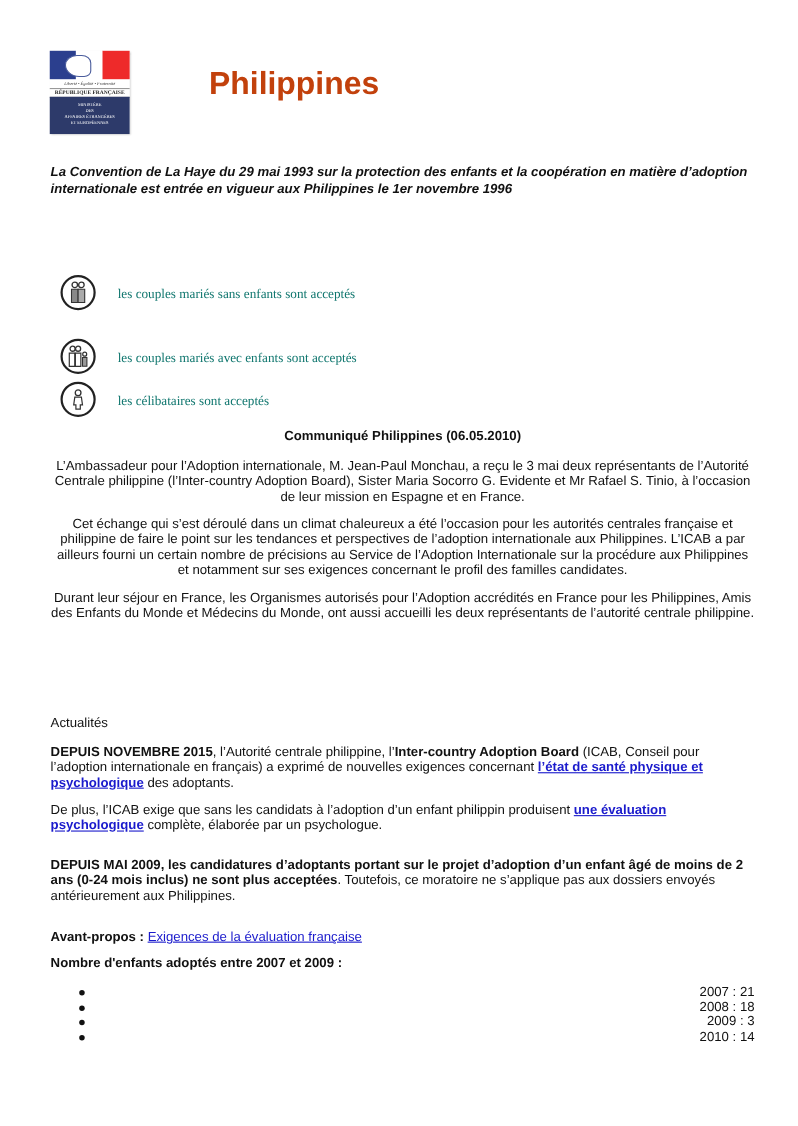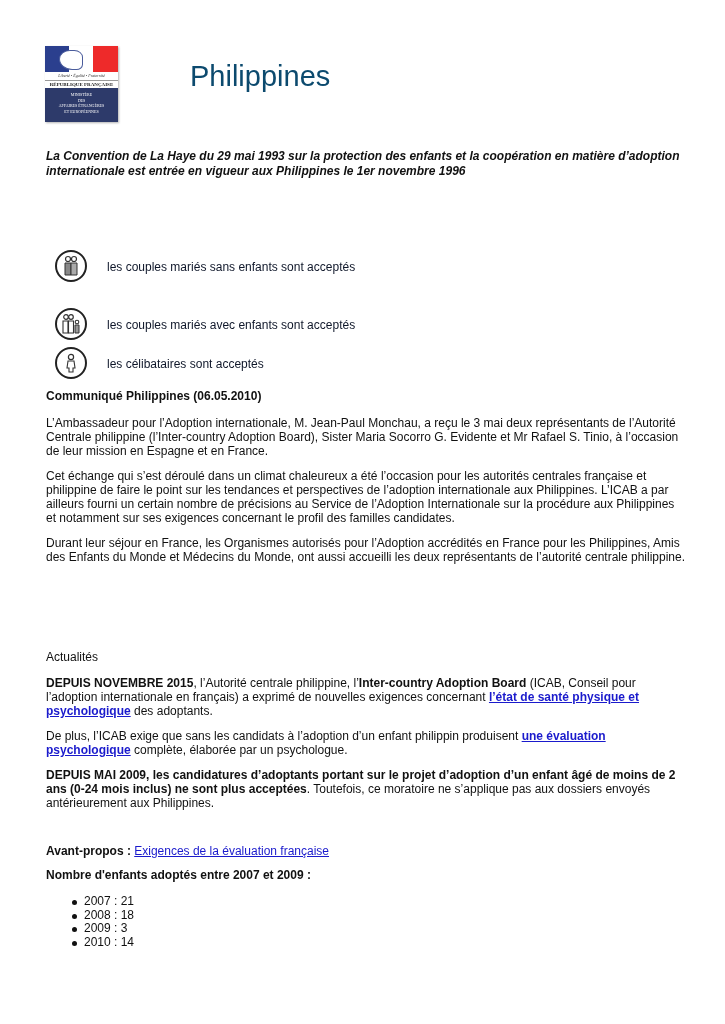--- a/index.html
+++ b/index.html
@@ -29,40 +29,40 @@
     font-family: "Liberation Serif", serif; font-size: 5px; line-height: 7px; font-weight: bold;
     color: #222; border-top: 1px solid #999; border-bottom: 1px solid #999;
   }
   .logo .min {
     position: absolute; left: 0; top: 42px; width: 73px; height: 34px; background: #2d3a6a;
     color: #ffffff; text-align: center; font-family: "Liberation Serif", serif;
     font-size: 4px; line-height: 5.5px; padding-top: 4px; box-sizing: border-box;
   }
   .title {
     position: absolute; left: 190px; top: 58px; font-size: 29px; line-height: 36px;
-    font-weight: normal; color: #0c4a6e; margin: 0;
+    font-weight: bold; color: #c2410c; margin: 0;
   }
   .convention {
     position: absolute; left: 46px; top: 149px; width: 640px;
     font-weight: bold; font-style: italic; font-size: 12px; line-height: 15px; margin: 0;
   }
   .criteria { position: absolute; left: 55px; top: 250px; width: 400px; }
   .crit { position: absolute; left: 0; height: 36px; width: 400px; }
   .crit .ic {
     position: absolute; left: 0; top: 0; width: 32px; height: 32px; border: 2px solid #222;
     border-radius: 50%; box-sizing: border-box; display: flex; align-items: center; justify-content: center;
   }
-  .crit .lbl { position: absolute; left: 52px; top: 10px; font-size: 12px; color: #0f172a; }
+  .crit .lbl { position: absolute; left: 52px; top: 10px; font-size: 12px; color: #0f766e; font-family: Liberation Serif, serif; }
   .section { position: absolute; left: 46px; width: 640px; font-size: 12px; line-height: 14px; }
   .section p { margin: 0; }
   .b { font-weight: bold; }
   a.link { color: #1a1acc; text-decoration: underline; }
   a.link.strong { font-weight: bold; }
   ul.stats { margin: 0; padding: 0 0 0 38px; list-style: none; }
-  ul.stats li { position: relative; line-height: 13.5px; }
+  ul.stats li { position: relative; line-height: 13.5px; text-align: right; }
   ul.stats li:before {
     content: ""; position: absolute; left: -12px; top: 5px; width: 5px; height: 5px; border-radius: 50%; background: #111;
   }
 </style>
 </head>
 <body>
 
 <div class="logo">
   <div class="flag">
     <div class="b"></div>
@@ -111,32 +111,32 @@
     <span class="ic">
       <svg width="22" height="22" viewBox="0 0 22 22">
         <circle cx="11" cy="5" r="2.6" fill="none" stroke="#333" stroke-width="1.2"></circle>
         <path d="M8 9 h6 l1 7 h-2 v4 h-4 v-4 h-2 z" fill="none" stroke="#333" stroke-width="1.1"></path>
       </svg>
     </span>
     <span class="lbl">les célibataires sont acceptés</span>
   </div>
 </div>
 
-<div class="section" style="top:389px;">
+<div class="section" style="top:389px;text-align:center;">
   <p class="b">Communiqué Philippines (06.05.2010)</p>
   <p style="margin-top:13px;">L’Ambassadeur pour l’Adoption internationale, M. Jean-Paul Monchau, a reçu le 3 mai deux représentants de l’Autorité Centrale philippine (l’Inter-country Adoption Board), Sister Maria Socorro G. Evidente et Mr Rafael S. Tinio, à l’occasion de leur mission en Espagne et en France.</p>
   <p style="margin-top:11px;">Cet échange qui s’est déroulé dans un climat chaleureux a été l’occasion pour les autorités centrales française et philippine de faire le point sur les tendances et perspectives de l’adoption internationale aux Philippines. L’ICAB a par ailleurs fourni un certain nombre de précisions au Service de l’Adoption Internationale sur la procédure aux Philippines et notamment sur ses exigences concernant le profil des familles candidates.</p>
   <p style="margin-top:11px;">Durant leur séjour en France, les Organismes autorisés pour l’Adoption accrédités en France pour les Philippines, Amis des Enfants du Monde et Médecins du Monde, ont aussi accueilli les deux représentants de l’autorité centrale philippine.</p>
 </div>
 
 <div class="section" style="top:650px;">
   <p>Actualités</p>
   <p style="margin-top:12px;"><span class="b">DEPUIS NOVEMBRE 2015</span><span>, l’Autorité centrale philippine, l’</span><span class="b">Inter-country Adoption Board</span><span> (ICAB, Conseil pour l’adoption internationale en français) a exprimé de nouvelles exigences concernant </span><a href="#" class="link strong">l’état de santé physique et psychologique</a><span> des adoptants.</span></p>
   <p style="margin-top:11px;"><span>De plus, l’ICAB exige que sans les candidats à l’adoption d’un enfant philippin produisent </span><a href="#" class="link strong">une évaluation psychologique</a><span> complète, élaborée par un psychologue.</span></p>
-  <p style="margin-top:11px;"><span class="b">DEPUIS MAI 2009, les candidatures d’adoptants portant sur le projet d’adoption d’un enfant âgé de moins de 2 ans (0-24 mois inclus) ne sont plus acceptées</span><span>. Toutefois, ce moratoire ne s’applique pas aux dossiers envoyés antérieurement aux Philippines.</span></p>
+  <p style="margin-top:22px;"><span class="b">DEPUIS MAI 2009, les candidatures d’adoptants portant sur le projet d’adoption d’un enfant âgé de moins de 2 ans (0-24 mois inclus) ne sont plus acceptées</span><span>. Toutefois, ce moratoire ne s’applique pas aux dossiers envoyés antérieurement aux Philippines.</span></p>
 </div>
 
 <div class="section" style="top:844px;">
   <span class="b">Avant-propos : </span><a href="#" class="link">Exigences de la évaluation française</a>
 </div>
 
 <div class="section" style="top:868px;">
   <p class="b">Nombre d'enfants adoptés entre 2007 et 2009 :</p>
   <ul class="stats" style="margin-top:13px;">
     <li>2007 : 21</li>

